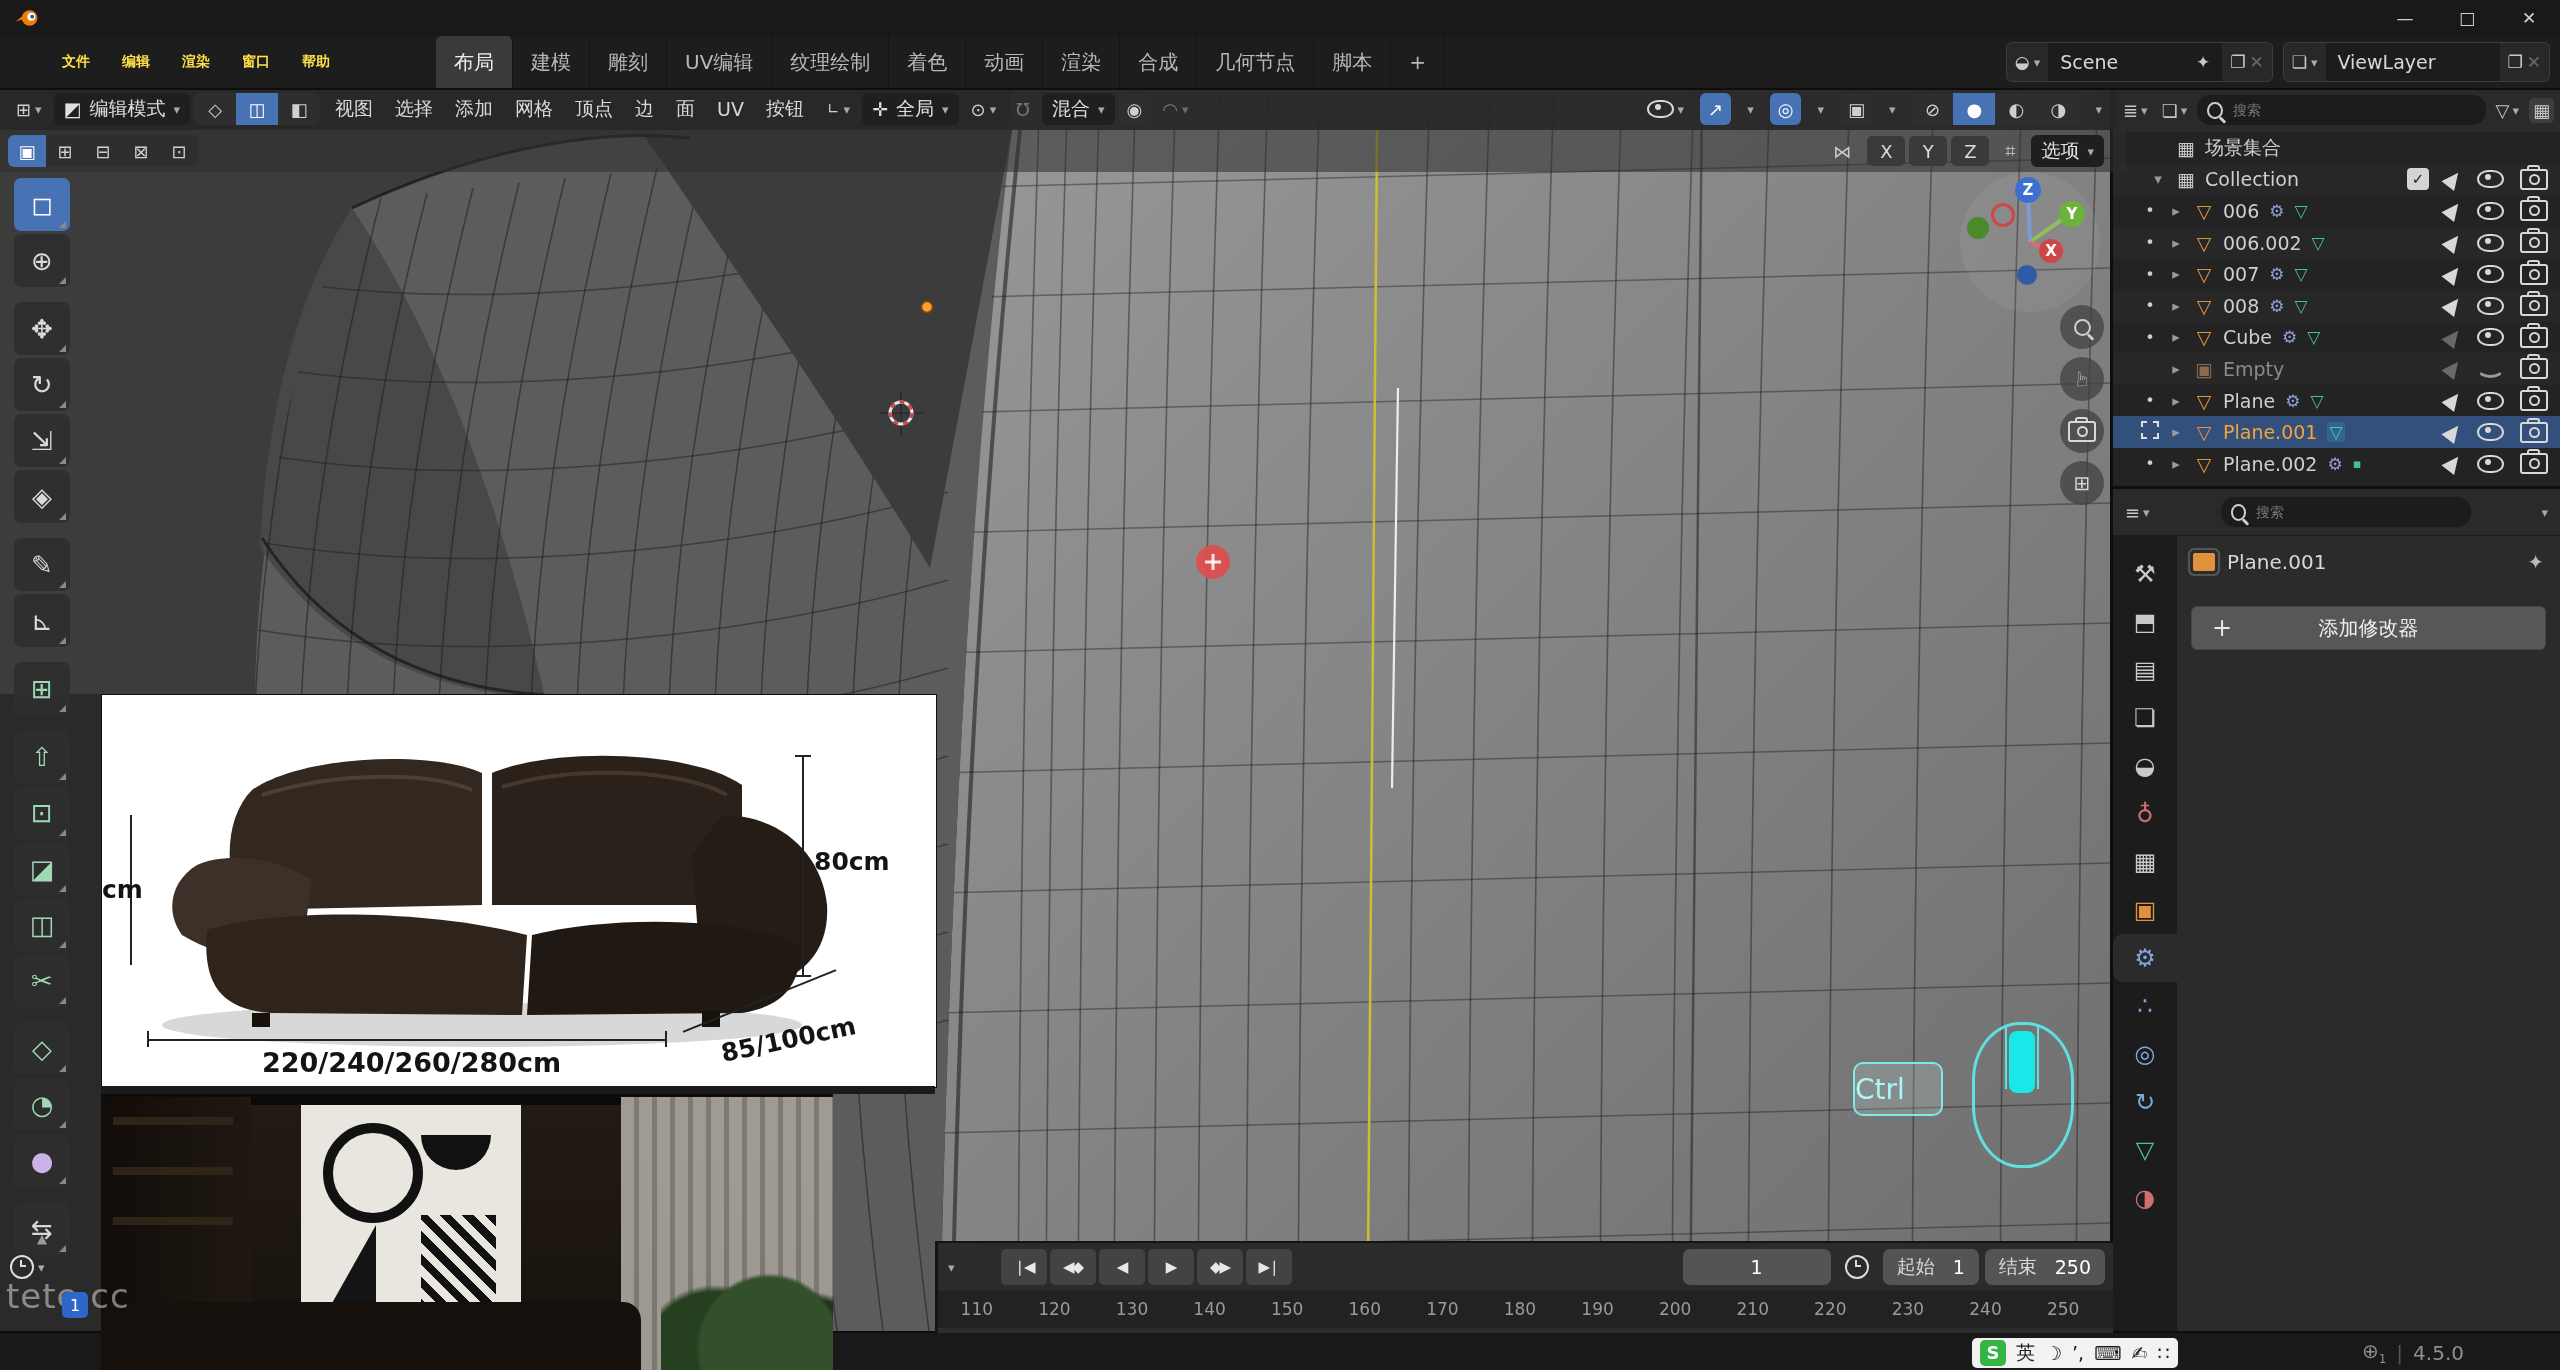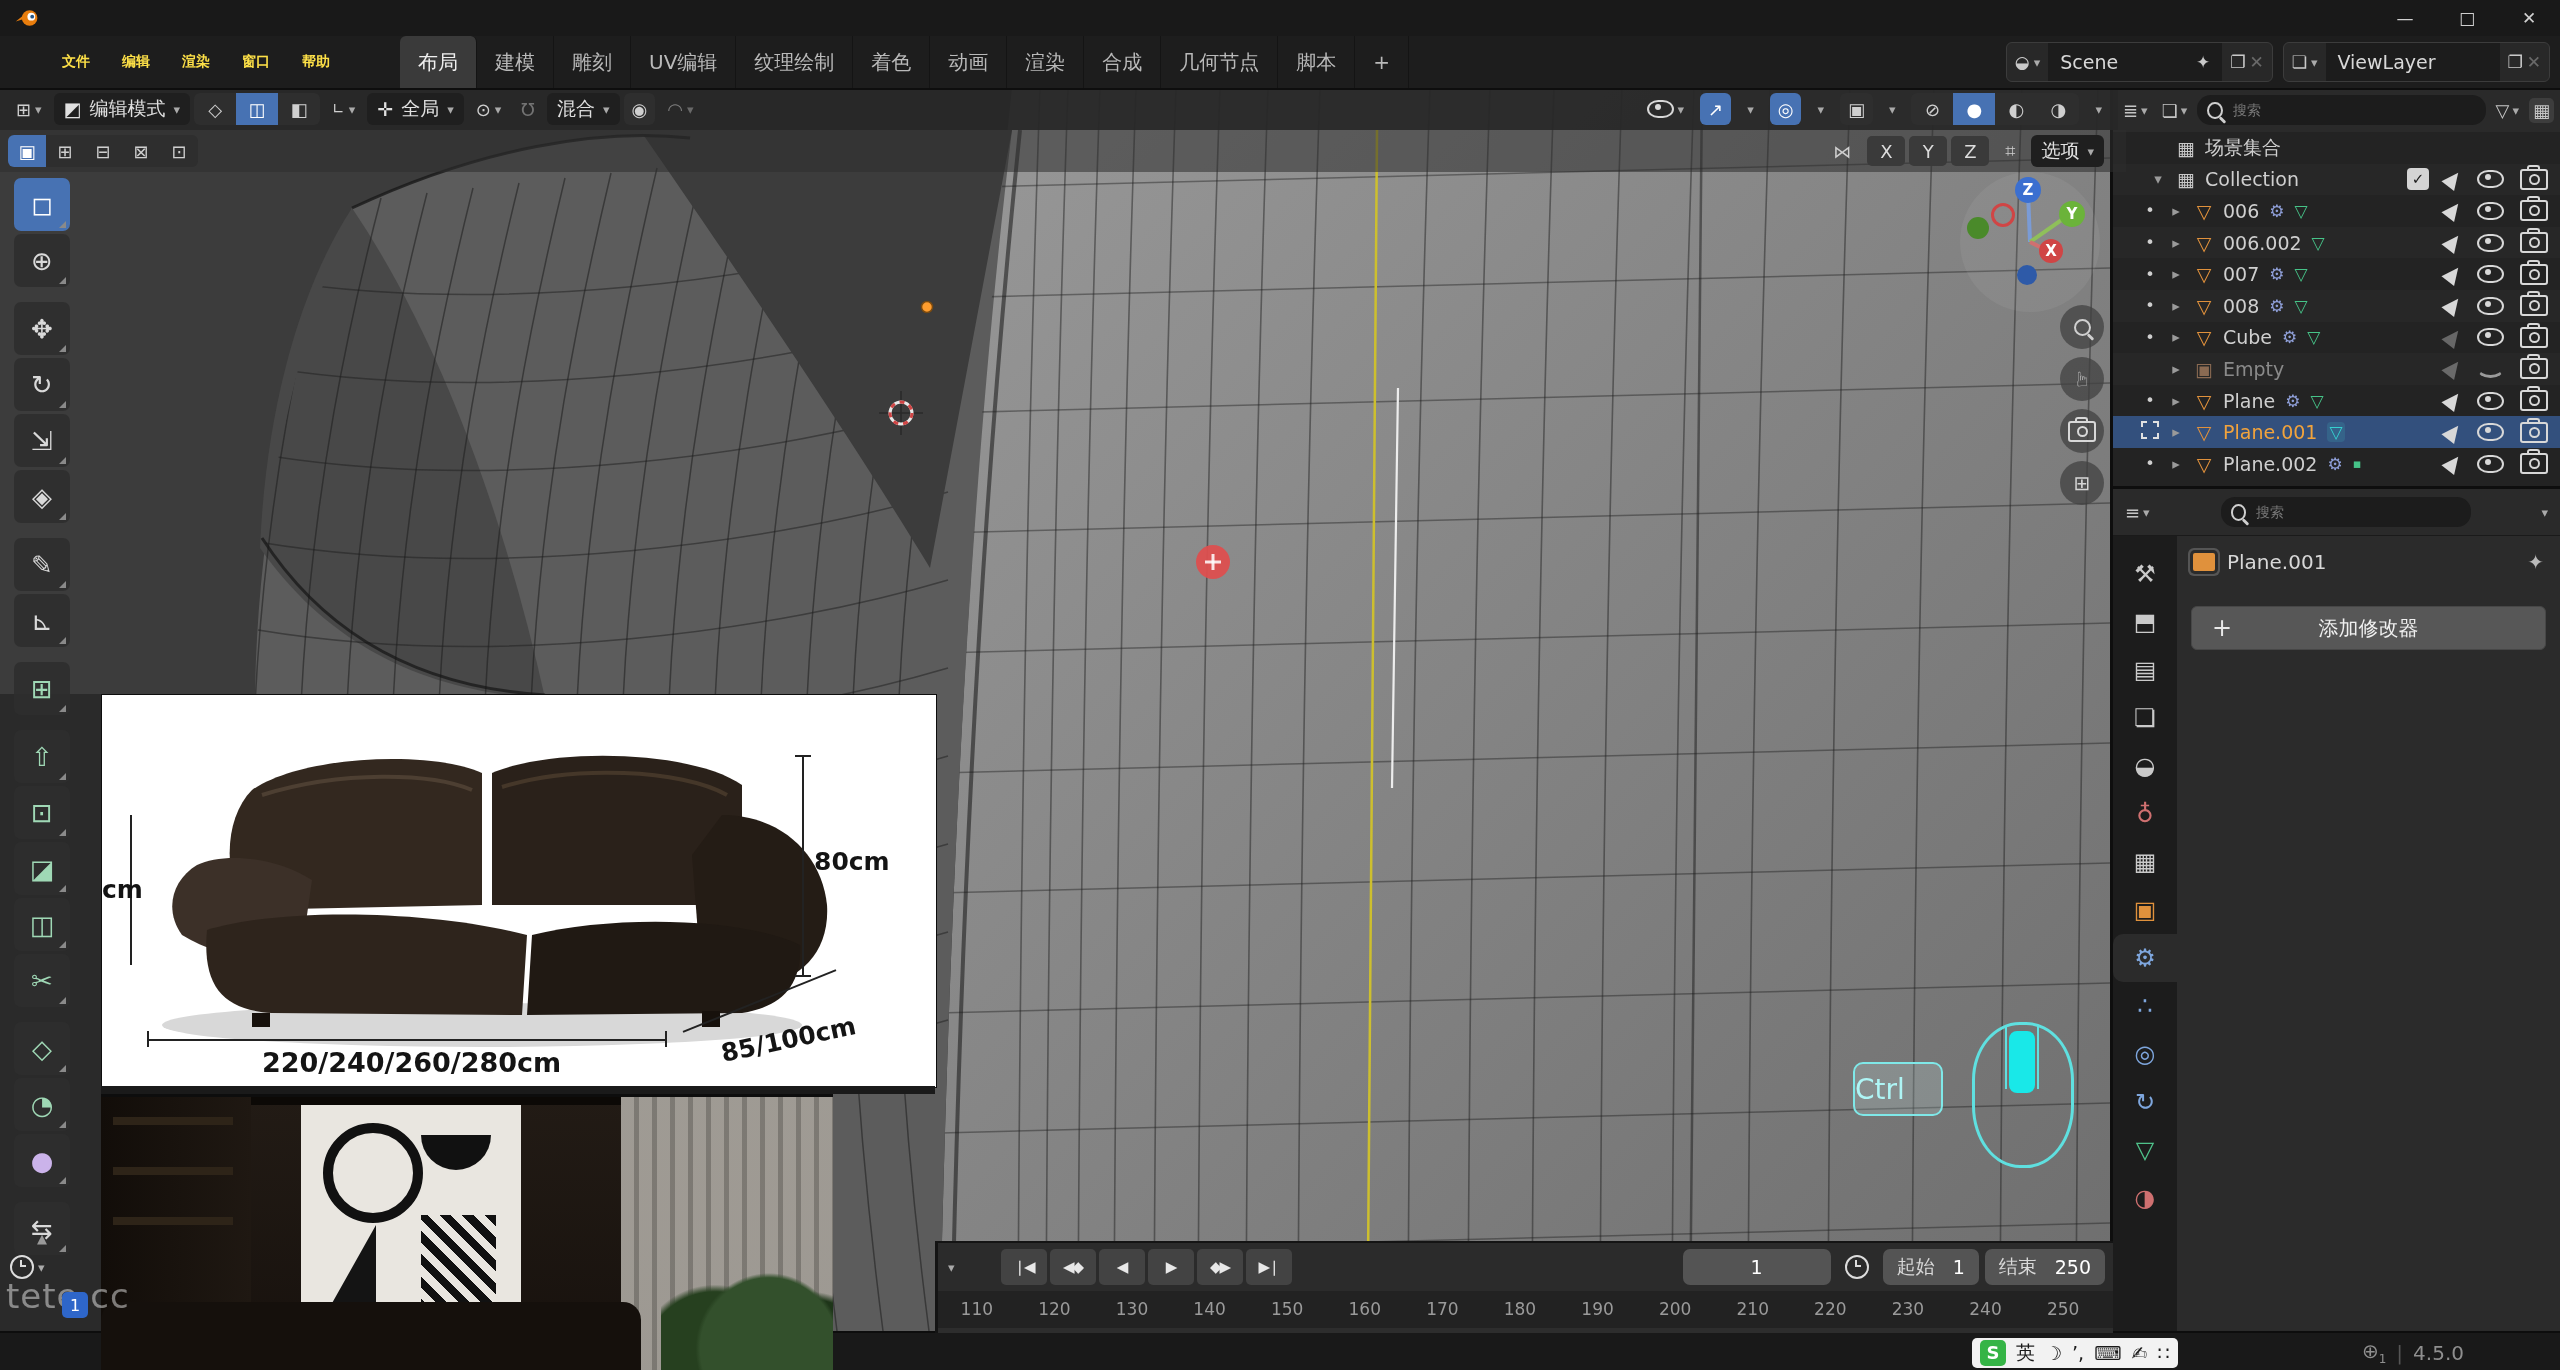--- a/index.html
+++ b/index.html
@@ -8,21 +8,21 @@
   
   #titlebar{position:absolute;left:0;top:0;width:2560px;height:36px;background:#191919;display:flex;align-items:center;color:#cfcfcf;font-size:19px;z-index:60;}
   #blender-logo{width:26px;height:22px;margin-left:14px;}
   #title-text{margin-left:14px;white-space:nowrap;color:#d6d6d6;}
   #win-controls{margin-left:auto;display:flex;height:36px;}
   .winbtn{width:62px;height:36px;display:flex;align-items:center;justify-content:center;color:#d0d0d0;font-size:17px;}
   
   #topbar{position:absolute;left:0;top:36px;width:2560px;height:52px;background:#1d1d1d;display:flex;align-items:center;z-index:60;border-bottom:2px solid #0e0e0e;}
   .menu-item{background:none;border:none;color:#fde047;font-size:14px;padding:8px 16px;font-family:inherit;font-weight:bold;}
   #main-menus{display:flex;margin-left:46px;}
-  #workspaces{display:flex;margin-left:54px;height:52px;align-items:stretch;}
+  #workspaces{display:flex;margin-left:90px;height:52px;align-items:stretch;}
   .ws-tab{display:flex;align-items:center;padding:0 18px;color:#b9b9b9;font-size:20px;border-right:1px solid #141414;background:none;border-top:none;border-bottom:none;border-left:none;font-family:inherit;}
   .ws-tab.active{background:#3a3a3a;color:#efefef;border-radius:6px 6px 0 0;}
   #topbar-right{margin-left:auto;display:flex;gap:10px;margin-right:10px;}
   .id-widget{display:flex;align-items:center;background:#282828;border:1px solid #3c3c3c;border-radius:6px;height:38px;color:#d8d8d8;font-size:19px;}
   .id-widget .seg{padding:0 8px;display:flex;align-items:center;gap:4px;}
   .id-widget .fld{background:#1c1c1c;align-self:stretch;display:flex;align-items:center;padding:0 12px;min-width:150px;gap:10px;}
   .chev{font-size:13px;color:#aaa;}
   .mini-ic{font-size:17px;color:#c9c9c9;}
   .dim{opacity:.4;}
   
@@ -327,20 +327,32 @@
       <span>◩</span>
       <span>编辑模式</span>
       <span class="chev">▾</span>
     </div>
     <div class="btn-group">
 
     <button class="gbtn">◇</button>
         <button class="gbtn active">◫</button>
         <button class="gbtn">◧</button>
       </div>
+    <div class="vh-menus">
+
+    <button class="vh-menu">视图</button>
+        <button class="vh-menu">选择</button>
+        <button class="vh-menu">添加</button>
+        <button class="vh-menu">网格</button>
+        <button class="vh-menu">顶点</button>
+        <button class="vh-menu">边</button>
+        <button class="vh-menu">面</button>
+        <button class="vh-menu">UV</button>
+        <button class="vh-menu">按钮</button>
+      </div>
     <span class="hbtn ghost">
         <span style="font-size:15px">∟</span>
         <span class="chev">▾</span>
       </span>
     <div class="pill">
       <span>✛</span>
       <span>全局</span>
       <span class="chev">▾</span>
     </div>
     <span class="hbtn ghost">

